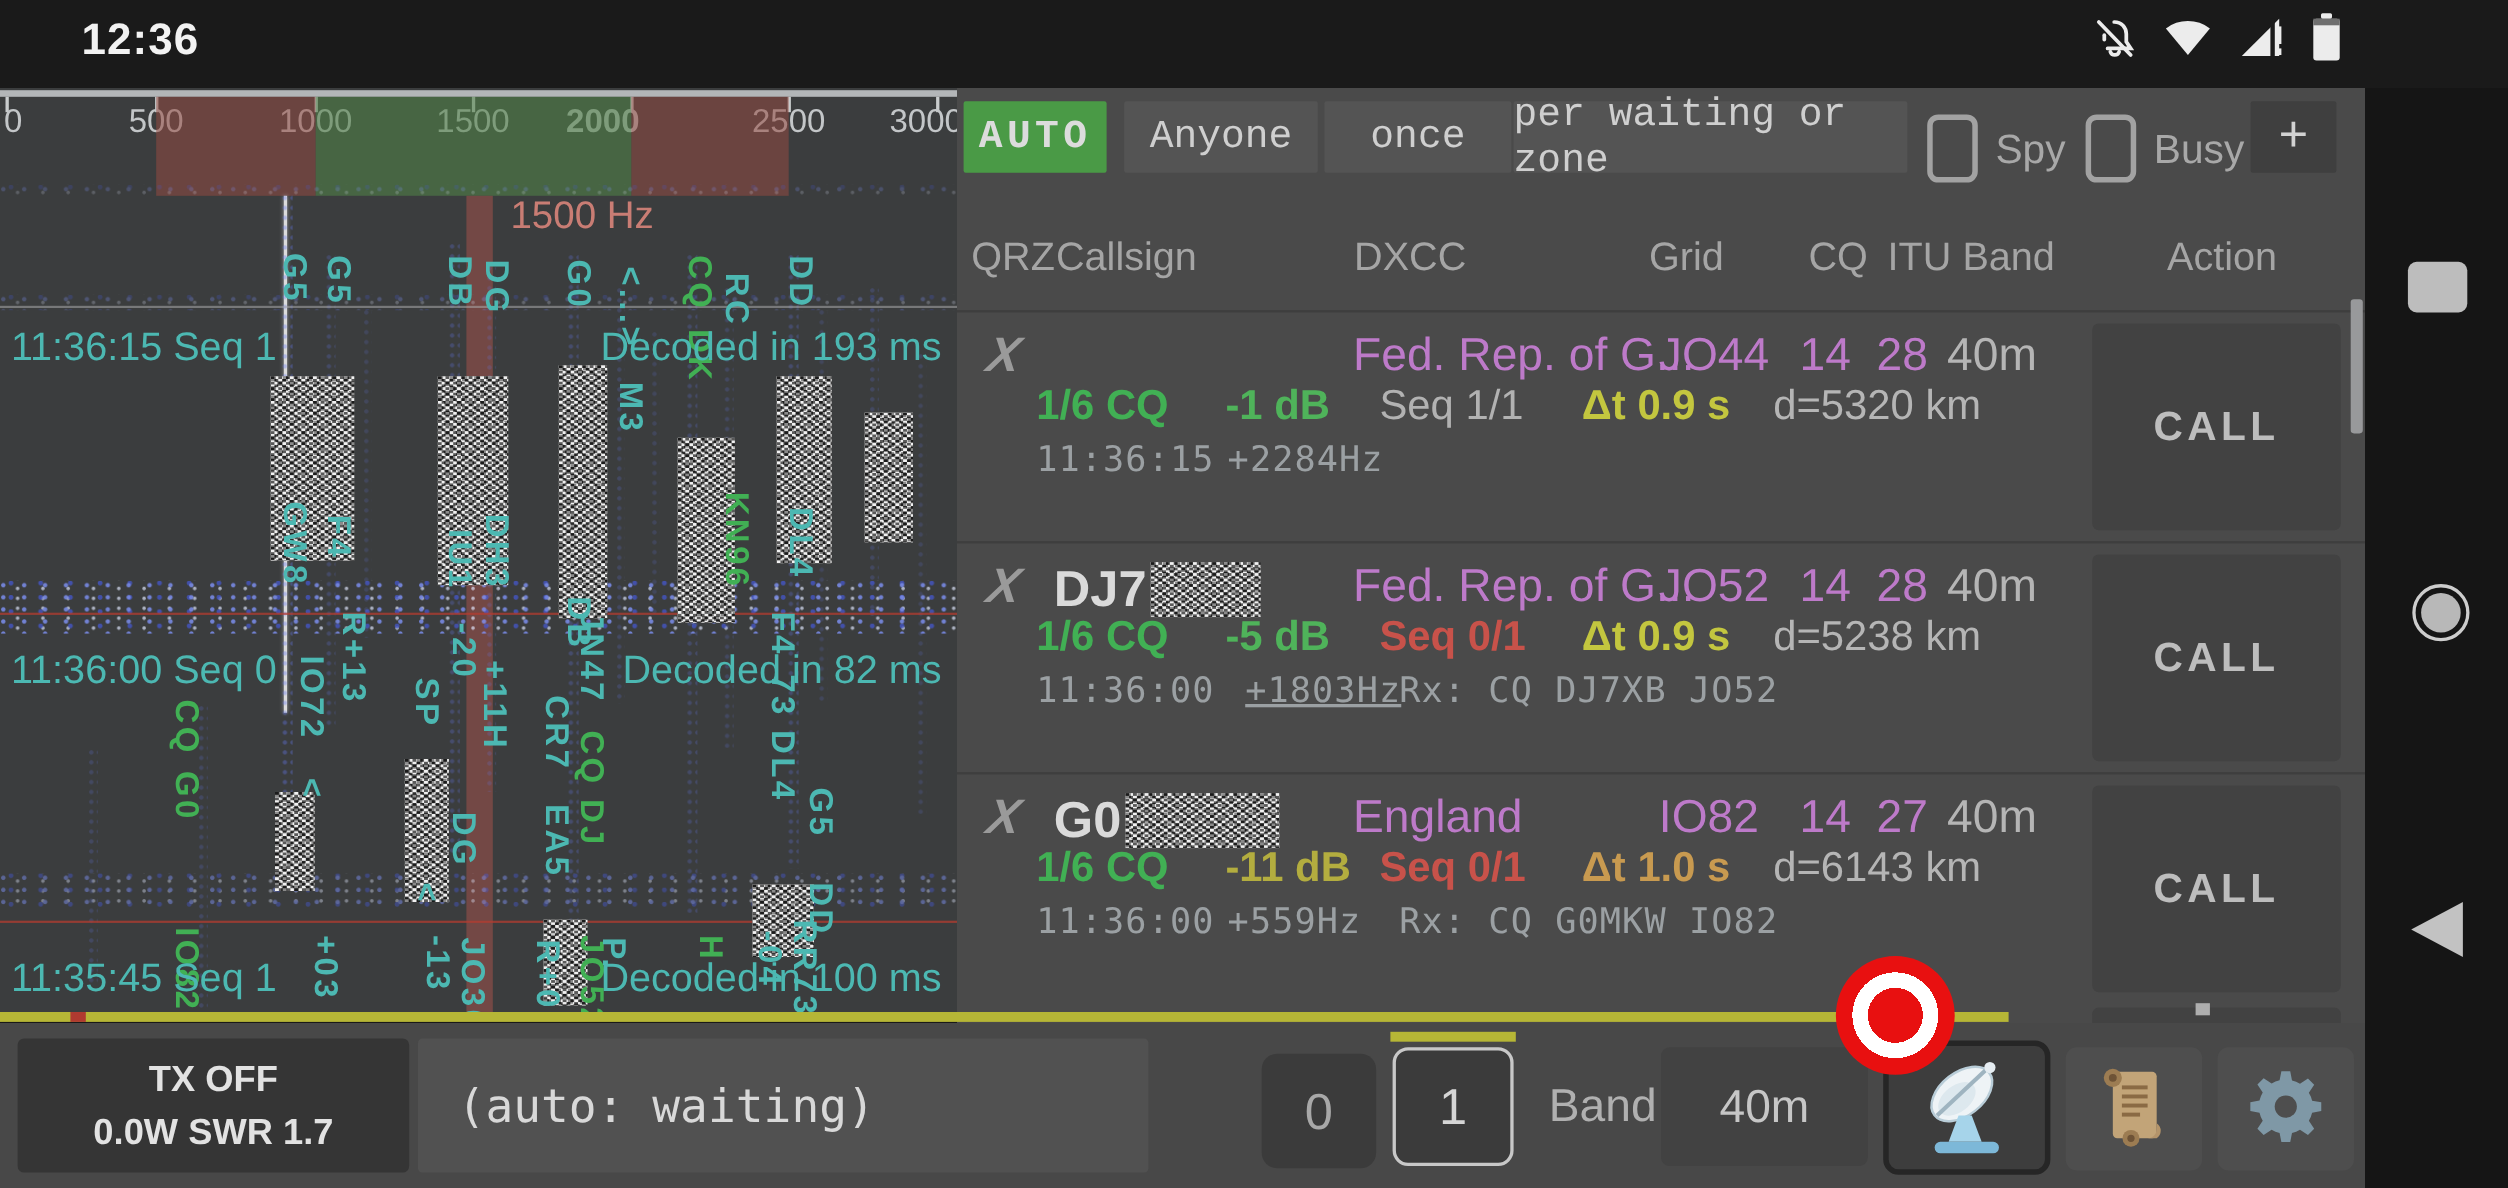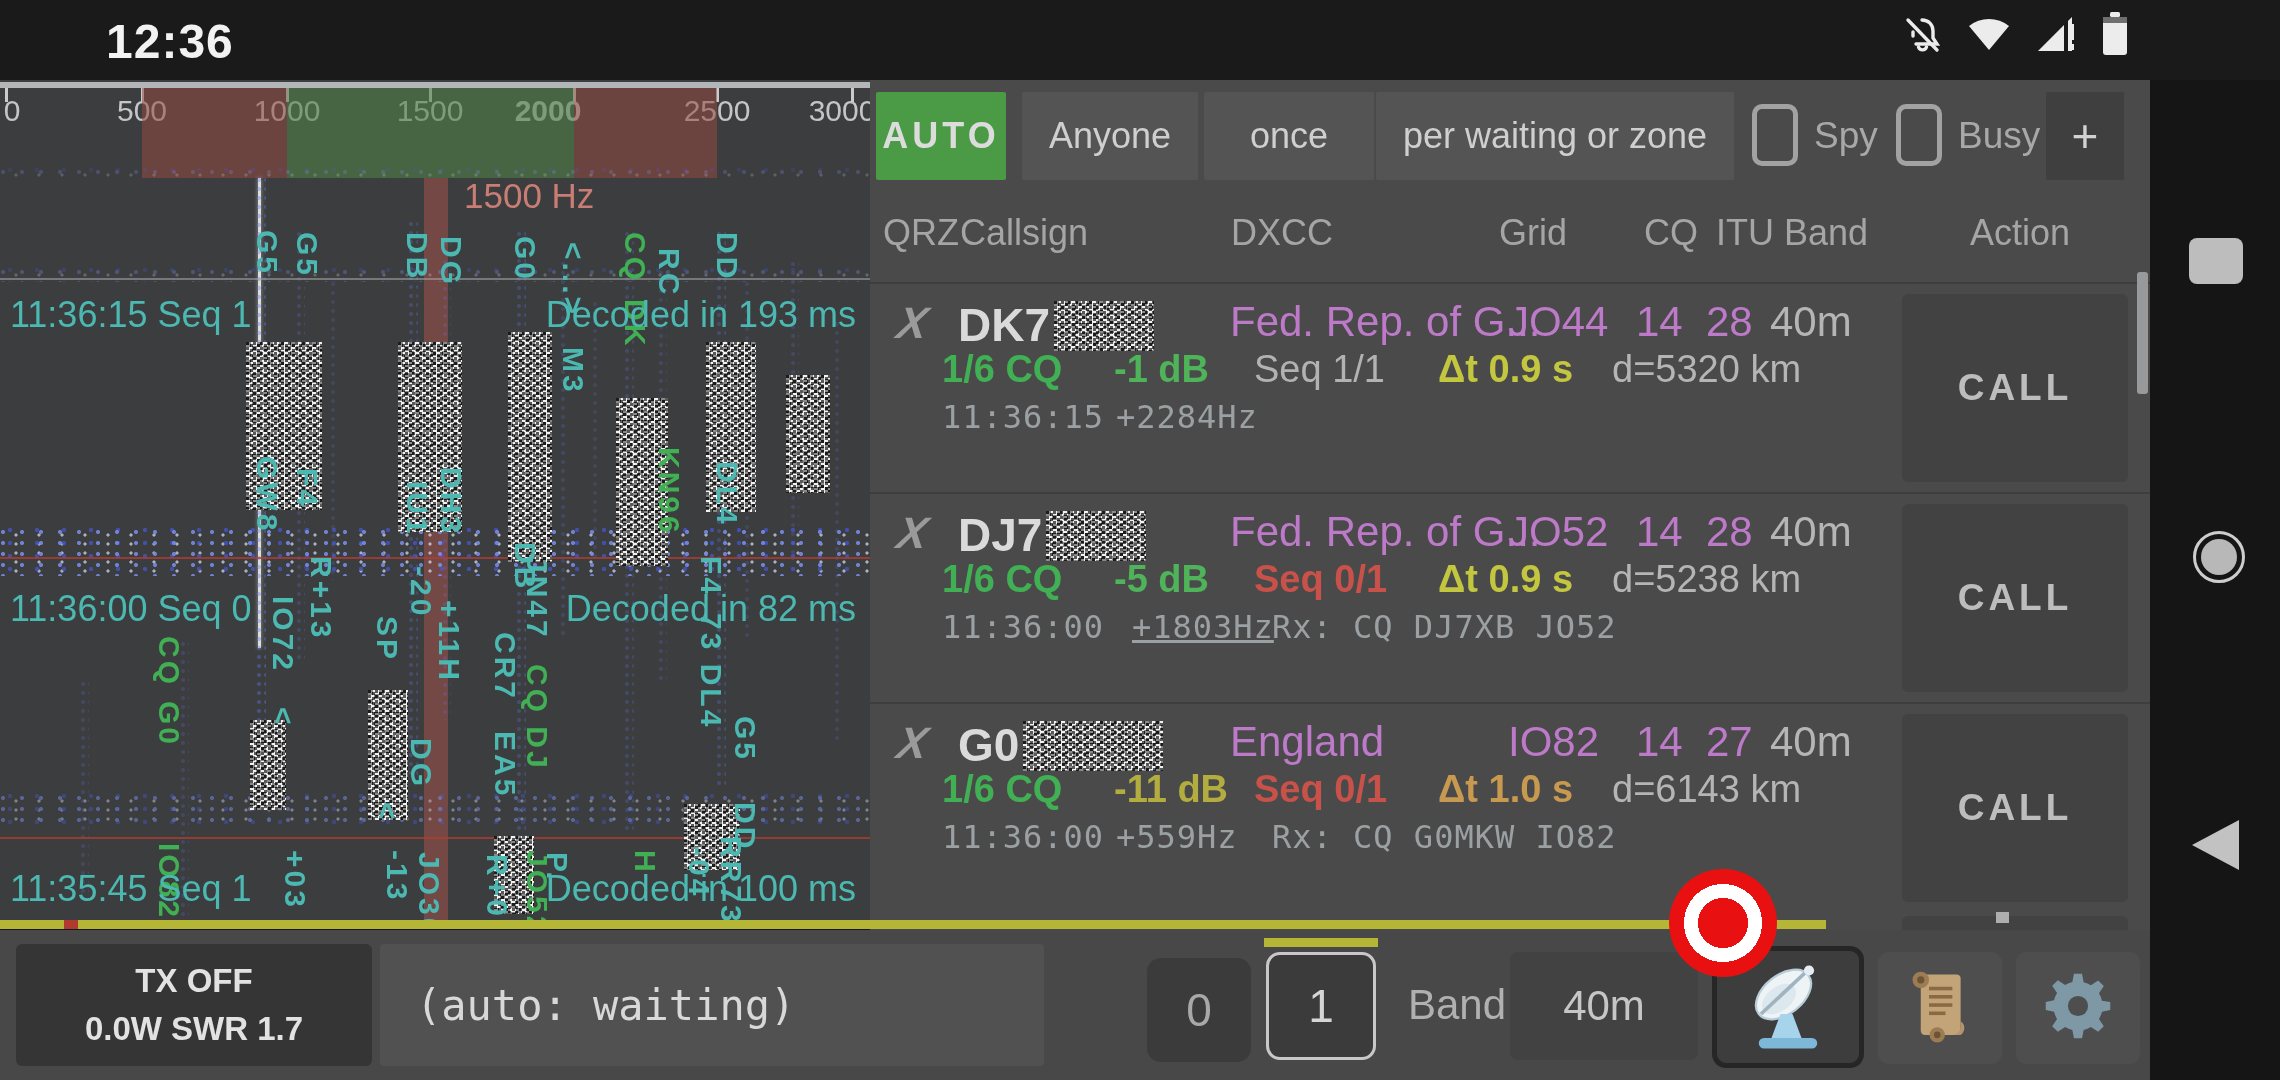--- a/index.html
+++ b/index.html
@@ -1,21 +1,21 @@
 <!DOCTYPE html>
 <html><head>
 <meta charset="utf-8">
 <style>
   html,body{margin:0;padding:0;background:#111;}
   *{box-sizing:border-box;}
   .screen{position:relative;width:2280px;height:1080px;background:#191919;overflow:hidden;
           font-family:"Liberation Sans",sans-serif;-webkit-font-smoothing:antialiased;}
   
   .statusbar{position:absolute;left:0;top:0;width:2280px;height:80px;background:#1a1a1a;}
-  .clock{position:absolute;left:74px;top:14px;font-size:48px;font-weight:700;color:#f2f2f2;letter-spacing:1px;margin-left:32px;}
+  .clock{position:absolute;left:74px;top:14px;font-size:40px;font-weight:700;color:#f2f2f2;letter-spacing:1px;}
   .sicons{position:absolute;right:150px;top:12px;display:flex;gap:22px;align-items:center;height:48px;}
   
   .waterfall{position:absolute;left:0;top:80px;width:870px;height:842px;background:#3b3d3e;overflow:hidden;cursor:crosshair;}
   .wf-topstrip{position:absolute;left:0;top:2px;width:870px;height:6px;background:#b3b6b8;}
   .wf-tick{position:absolute;top:8px;width:3px;height:14px;background:#c9cccd;}
   .wf-num{position:absolute;top:14px;font-size:30px;color:#c3c6c8;transform:translateX(-50%);}
   .wf-band{position:absolute;top:8px;height:90px;}
   .wf-utc{position:absolute;left:12px;top:52px;font-size:37px;color:#4cb8b2;}
   .wf-freq{position:absolute;right:16px;top:52px;font-size:37px;color:#4cb8b2;}
   .wf-txcol{position:absolute;top:98px;bottom:0;background:rgba(162,82,74,0.55);}
@@ -31,22 +31,22 @@
          background-size:7px 5px,11px 9px;background-blend-mode:overlay;}
   .censor{position:absolute;}
   .nband{position:absolute;background-image:
       radial-gradient(circle at 3px 4px, rgba(130,150,255,.9) 1.6px, transparent 2.4px),
       radial-gradient(circle at 10px 2px, rgba(70,90,220,.8) 1.8px, transparent 2.6px),
       radial-gradient(circle at 16px 7px, rgba(225,232,255,.8) 1.2px, transparent 2px);
       background-size:19px 11px,27px 13px,23px 9px;}
   .streak{position:absolute;background-image:radial-gradient(circle at 3px 4px, rgba(100,120,240,.65) 1.6px, transparent 2.3px);background-size:7px 9px;}
   
   .panel{position:absolute;left:870px;top:80px;width:1280px;height:858px;background:#4a4a4a;overflow:hidden;}
-  .fbtn{position:absolute;top:12px;height:88px;background:#545454;color:#cfcfcf;font-size:36px;
-        display:flex;align-items:center;justify-content:center;border-radius:2px;cursor:pointer;}
+  .fbtn{position:absolute;top:12px;height:65px;background:#545454;color:#cfcfcf;font-size:36px;
+        display:flex;align-items:center;justify-content:center;border-radius:2px;cursor:pointer;font-family:Liberation Mono, monospace;}
   .fbtn.auto{background:#4a9a46;color:#dcdcdc;font-weight:700;letter-spacing:4px;}
   .fbtn.add{background:#3f3f3f;font-size:46px;color:#d2d2d2;}
   .chk{position:absolute;top:24px;width:46px;height:62px;border:5px solid #a2a2a2;border-radius:10px;cursor:pointer;}
   .chklbl{position:absolute;top:12px;height:88px;display:flex;align-items:center;font-size:37px;color:#a8a8a8;}
   .thead{position:absolute;top:132px;font-size:36px;color:#a5a5a5;}
   .drow{position:absolute;left:0;width:1280px;height:206px;border-top:2px solid #3e3e3e;}
   .f{position:absolute;white-space:nowrap;}
   .l1{top:14px;font-size:42px;}
   .l2{top:64px;font-size:38px;}
   .l3{top:114px;font-family:"DejaVu Sans Mono",monospace;font-size:32px;color:#9ba0a3;letter-spacing:1px;}
@@ -336,21 +336,20 @@
     <div class="thead" style="left:90px;">Callsign</div>
     <div class="thead" style="left:361px;">DXCC</div>
     <div class="thead" style="left:629px;">Grid</div>
     <div class="thead" style="left:774px;">CQ</div>
     <div class="thead" style="left:846px;">ITU</div>
     <div class="thead" style="left:914px;">Band</div>
     <div class="thead" style="left:1100px;">Action</div>
 
     <div class="drow" style="top:202px;">
       <span class="f l1 qrzx" style="left:28px;">X</span>
-      <span class="f l1" style="left:88px;"><span class="cs">DK7</span><span class="cblock noise"></span></span>
       <span class="f l1 purple" style="left:360px;">Fed. Rep. of G...</span>
       <span class="f l1 purple" style="left:638px;">JO44</span>
       <span class="f l1 purple" style="left:766px;">14</span>
       <span class="f l1 purple" style="left:836px;">28</span>
       <span class="f l1 graytxt" style="left:900px;">40m</span>
       <span class="f l2 cnt" style="left:72px;color:#41b054;">1/6 CQ</span>
       <span class="f l2 cnt" style="left: 244px; color: rgb(79, 179, 90);">-1 dB</span>
       <span class="f l2" style="left: 384px; color: rgb(178, 178, 178);">Seq 1/1</span>
       <span class="f l2 cnt" style="left: 568px; color: rgb(195, 198, 63);">Δt 0.9 s</span>
       <span class="f l2 graytxt" style="left:742px;">d=5320 km</span>

